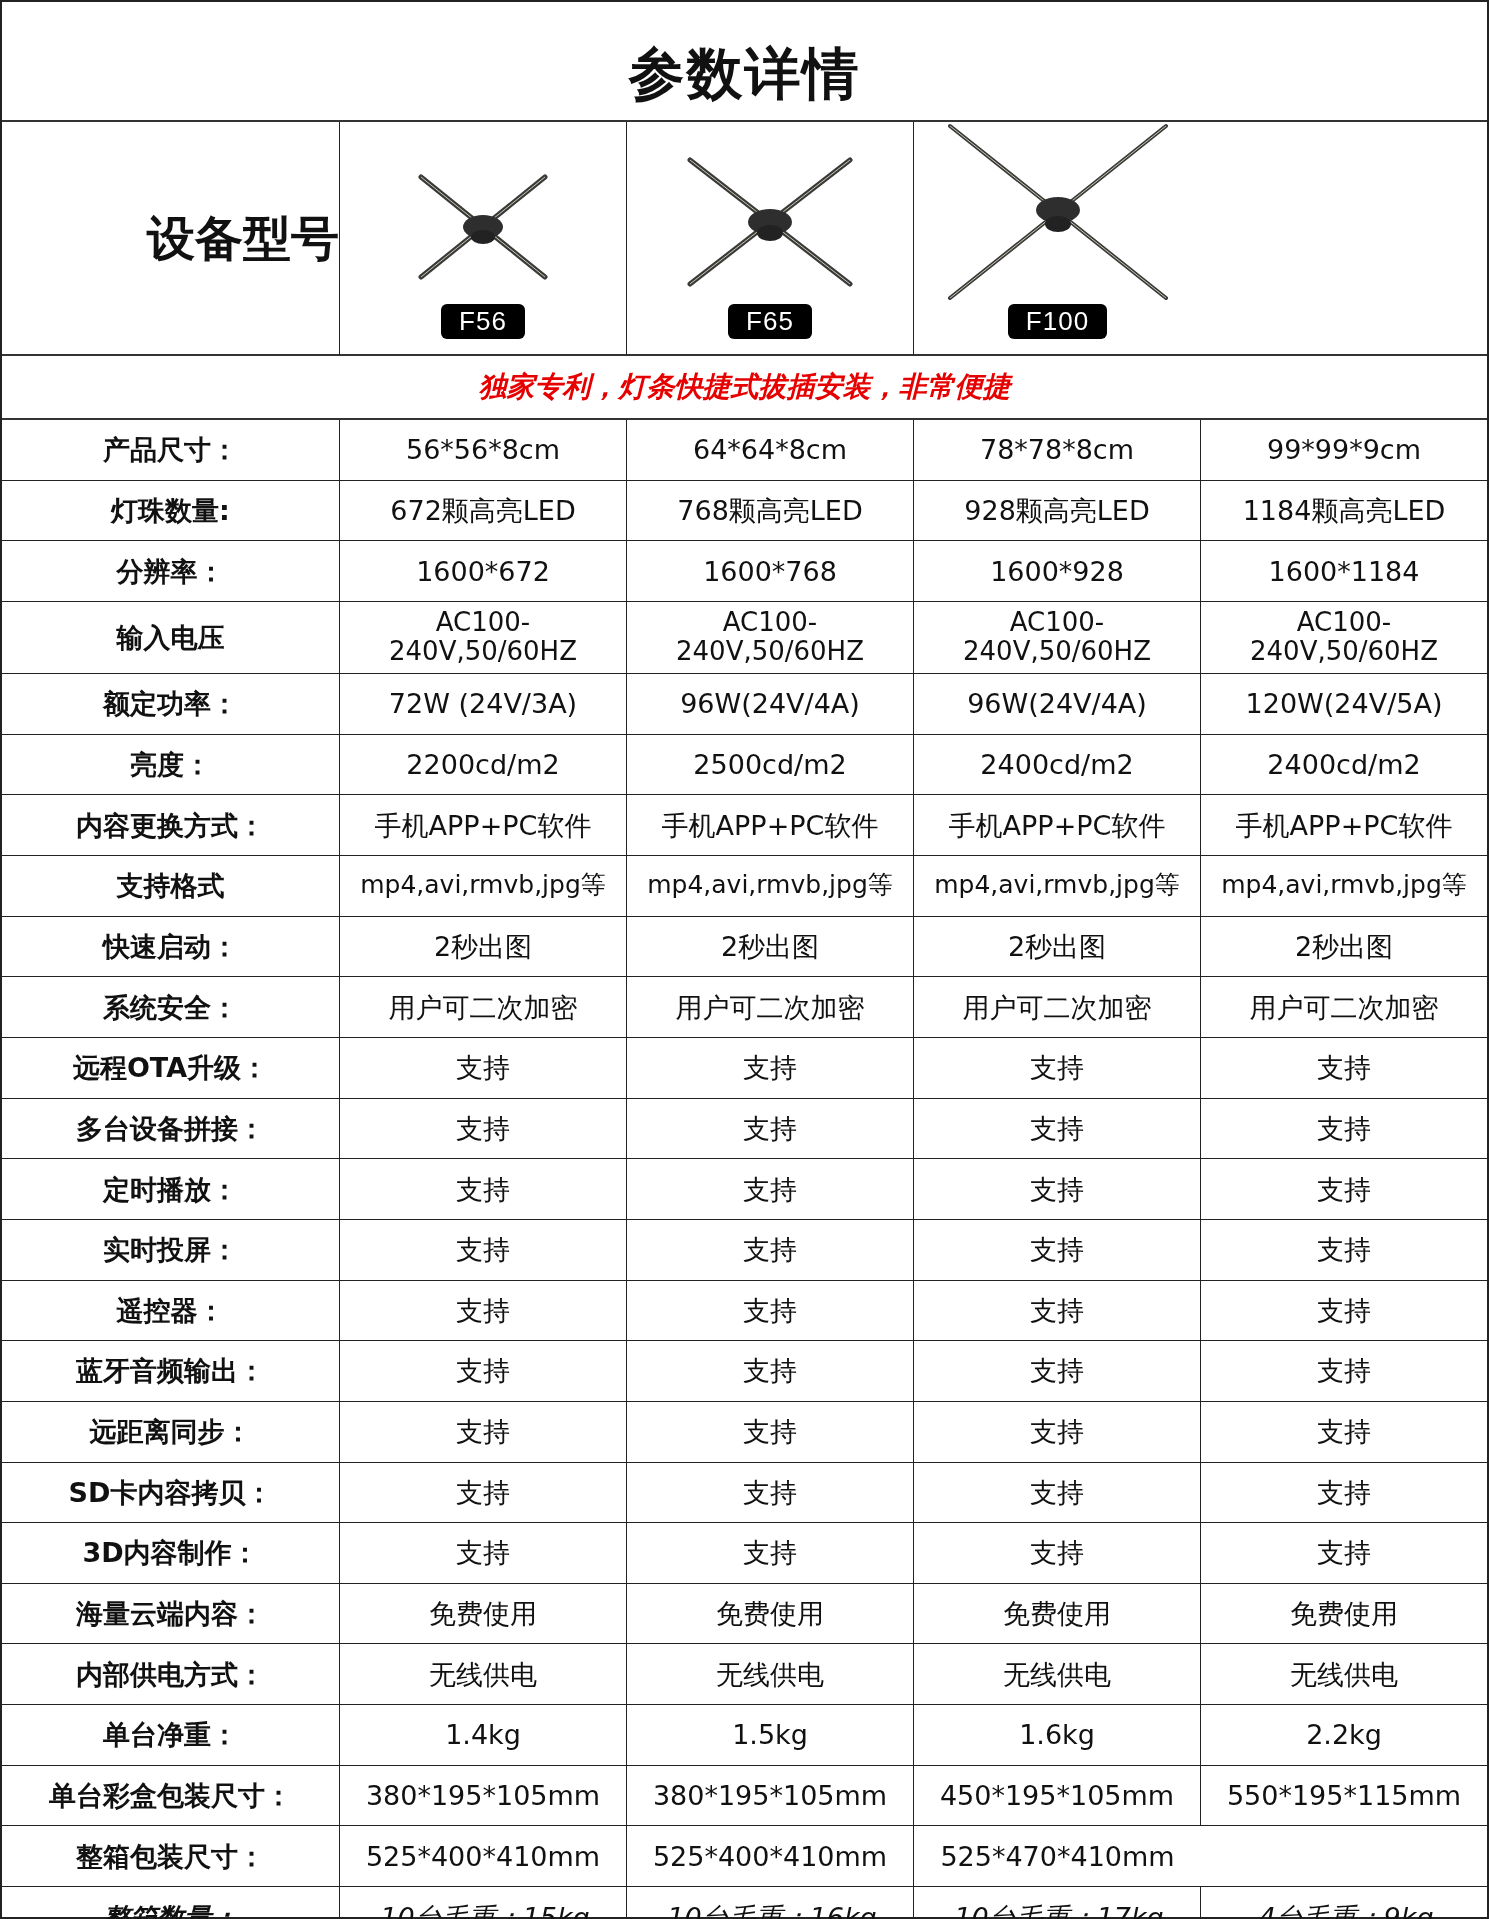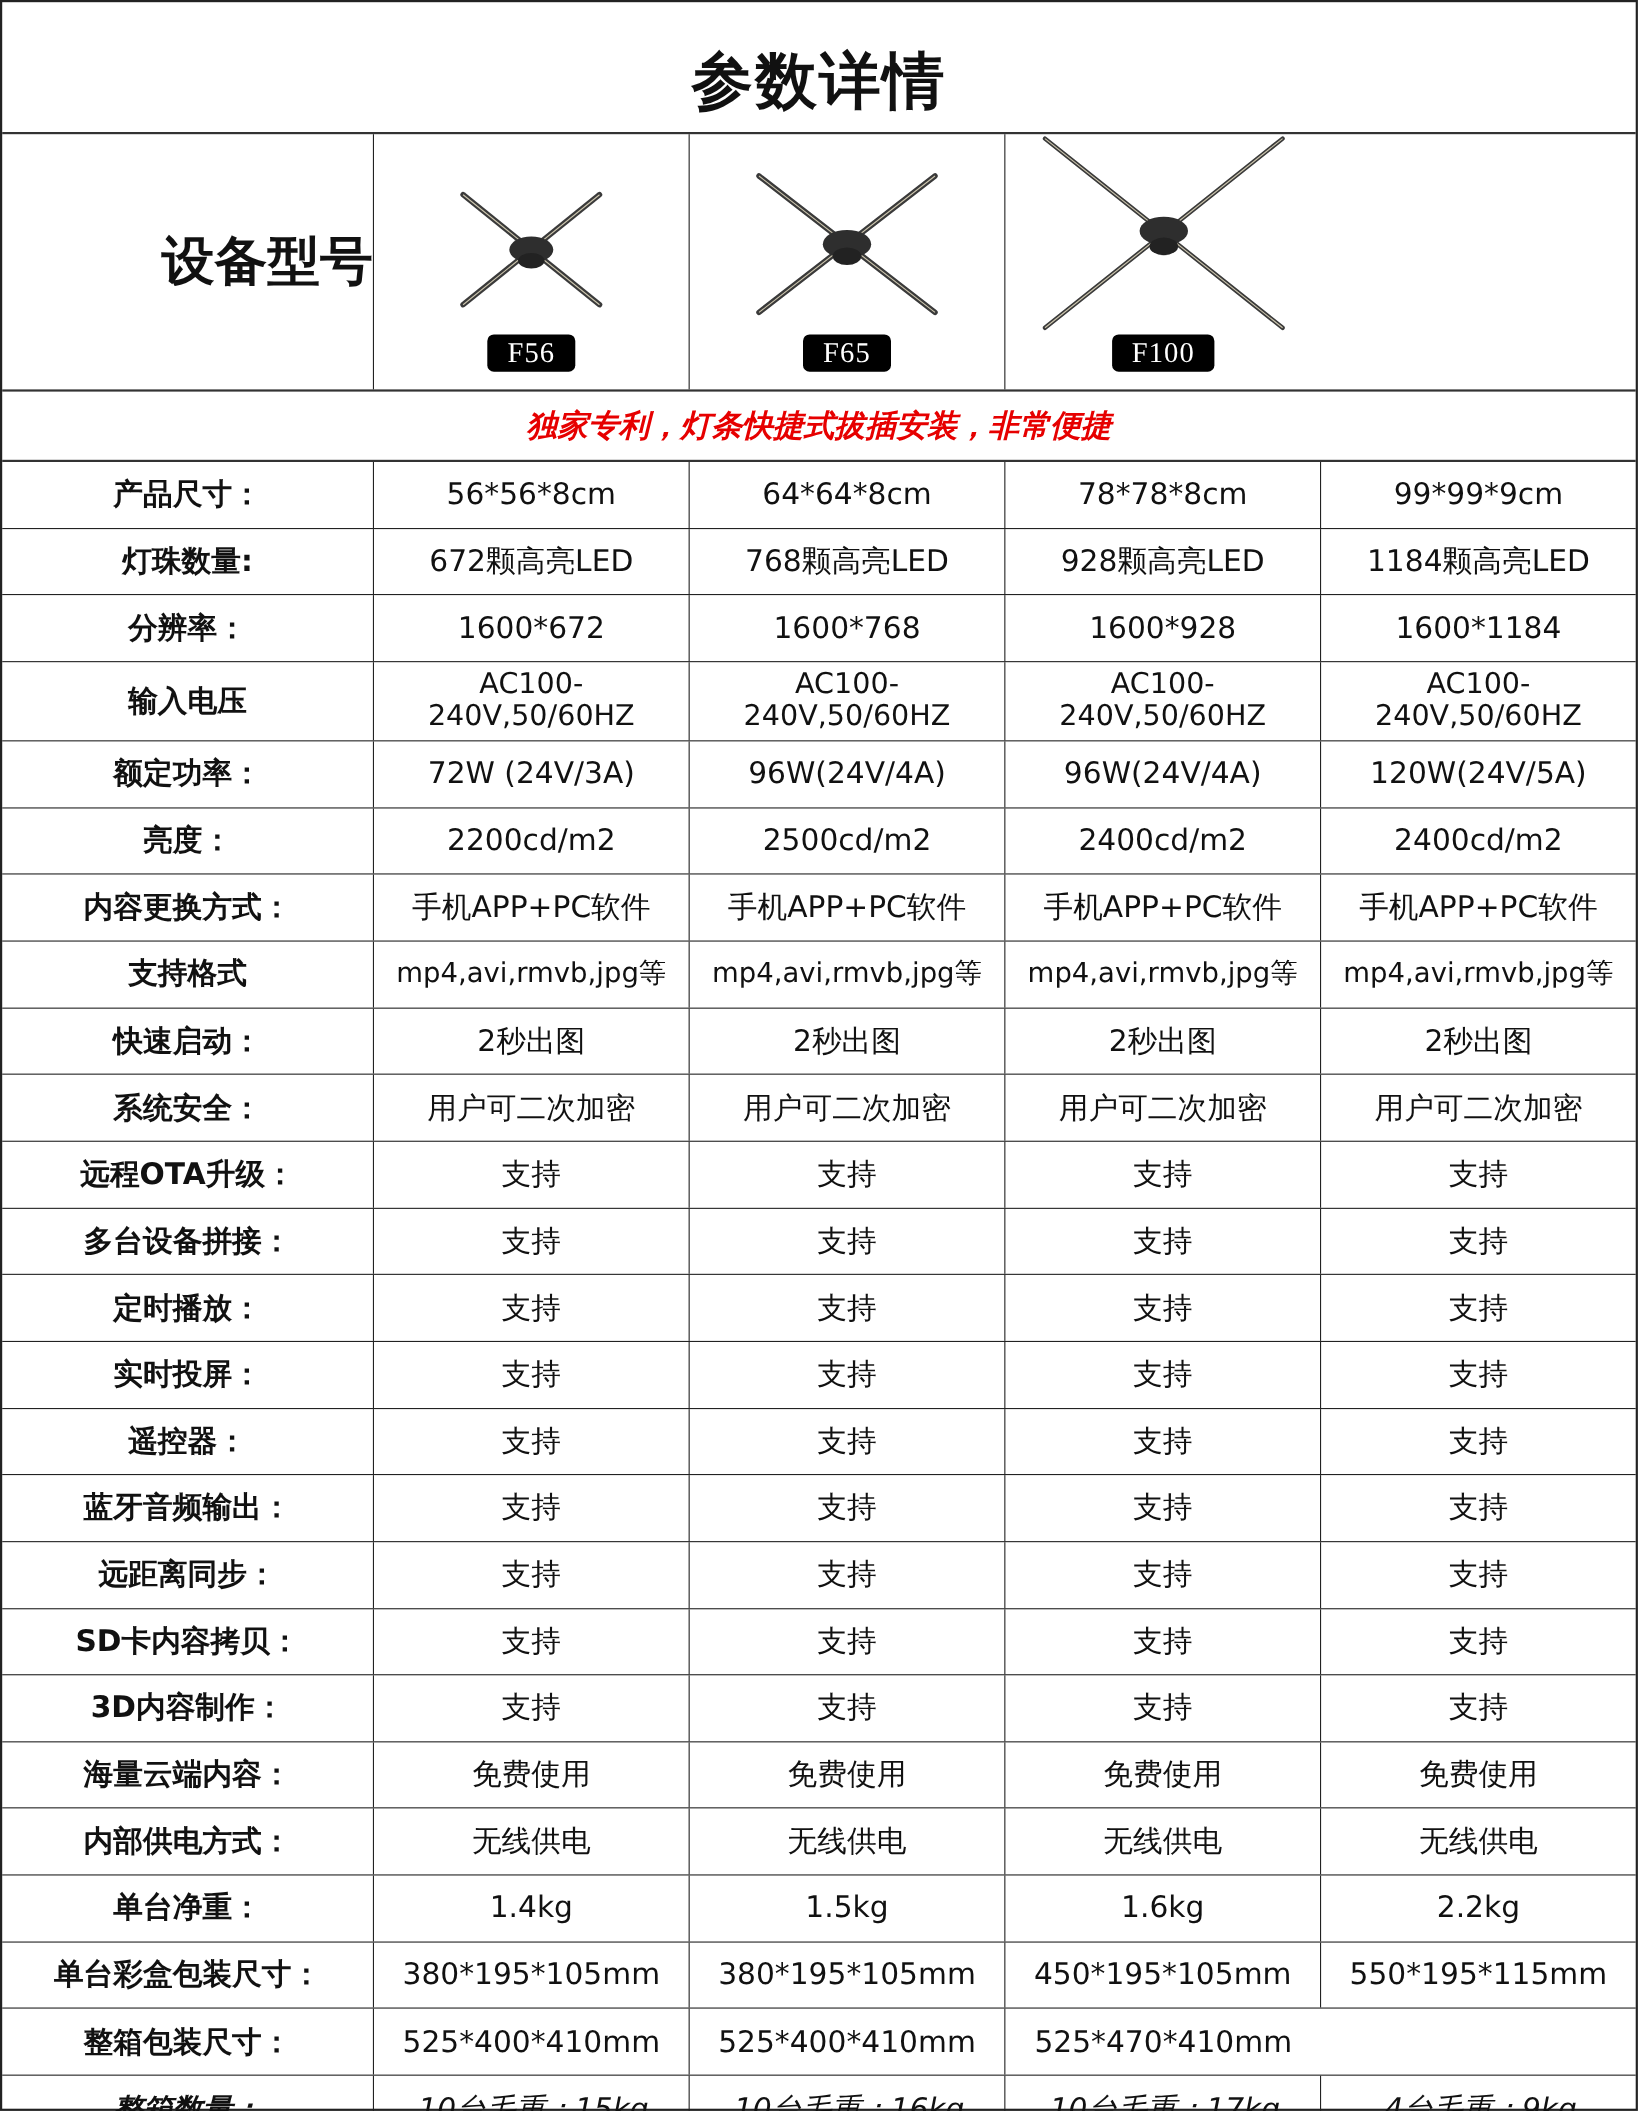--- a/index.html
+++ b/index.html
@@ -6,21 +6,21 @@
   body { width: 1489px; height: 1919px; overflow: hidden; font-family: "DejaVu Sans", "Liberation Sans", sans-serif; color: #111; }
   .sheet { position: relative; width: 1489px; height: 1919px; box-sizing: border-box; border: 2px solid #222; }
   .title-row { height: 92px; display: flex; align-items: center; justify-content: center; border-bottom: 2px solid #333; box-sizing: border-box; margin-top: 28px; }
   .title-row span { font-size: 56px; font-weight: bold; letter-spacing: 2px; }
   .header-row { display: grid; grid-template-columns: 338px 287px 287px 287px 1fr; height: 234px; border-bottom: 2px solid #333; box-sizing: border-box; }
   .header-row > div { border-right: 1.5px solid #222; box-sizing: border-box; position: relative; display: flex; align-items: center; justify-content: flex-end; }
   .header-row > div:last-child { border-right: none; align-items: center; }
   .header-label { font-size: 48px; font-weight: bold; }
   .product { flex-direction: column; justify-content: flex-end !important; padding-bottom: 16px; }
   .product svg { display: block; }
-  .badge { background: #000; color: #fff; font-family: Liberation Serif, serif; font-size: 26px; padding: 2px 18px; border-radius: 6px; margin-top: 2px; letter-spacing: 1px; }
+  .badge { background: #000; color: #fff; font-family: Liberation Sans, sans-serif; font-size: 26px; padding: 2px 18px; border-radius: 6px; margin-top: 2px; letter-spacing: 1px; }
   .banner { height: 64px; display: flex; align-items: center; justify-content: center; border-bottom: 2px solid #333; box-sizing: border-box; font-style: italic; }
   .banner span { color: #e60000; font-size: 28px; font-weight: bold; }
   .spec-row { display: grid; grid-template-columns: 338px 287px 287px 287px 1fr; height: 60.67px; border-bottom: 1.5px solid #222; box-sizing: border-box; }
   .spec-row.tall { height: 72px; }
   .spec-row:last-child { border-bottom: none; font-style: italic; }
   .spec-row > div { border-right: 1.5px solid #222; box-sizing: border-box; display: flex; align-items: center; justify-content: center; text-align: center; font-size: 27px; line-height: 1.15; }
   .spec-row > div:last-child { border-right: none; }
   .spec-row > .label { font-weight: bold; font-size: 27px; }
   .spec-row.tall > div:not(.label) { font-size: 26px; }
   .gross { justify-content: center; padding: 0 8px 0 12px; }

